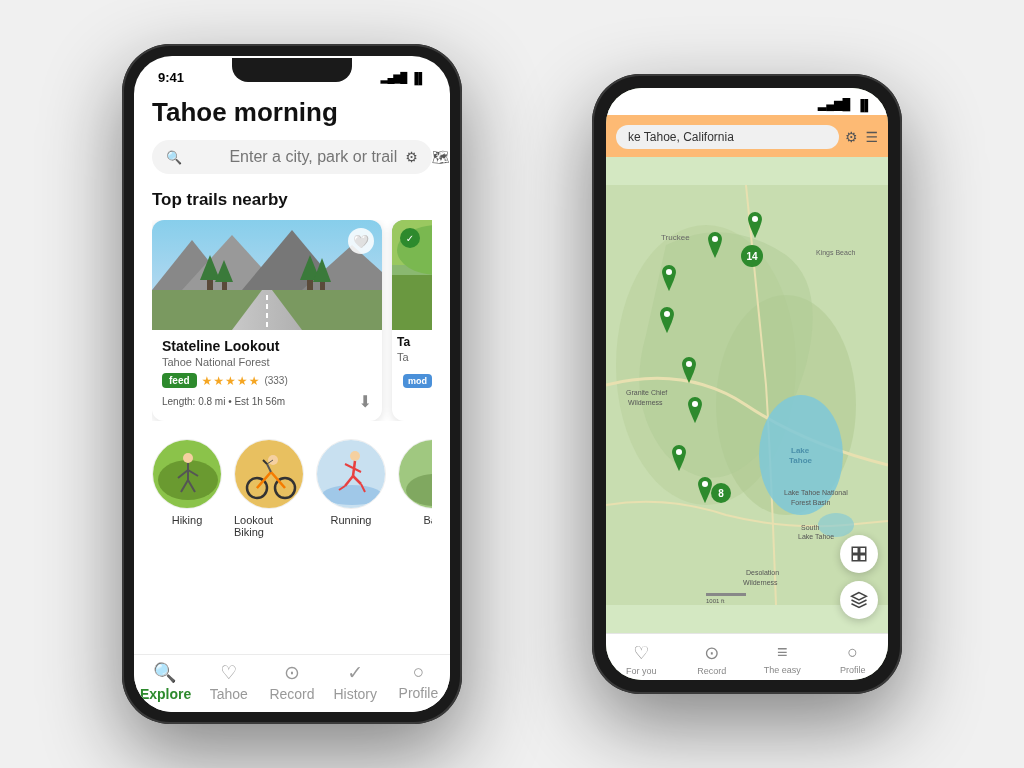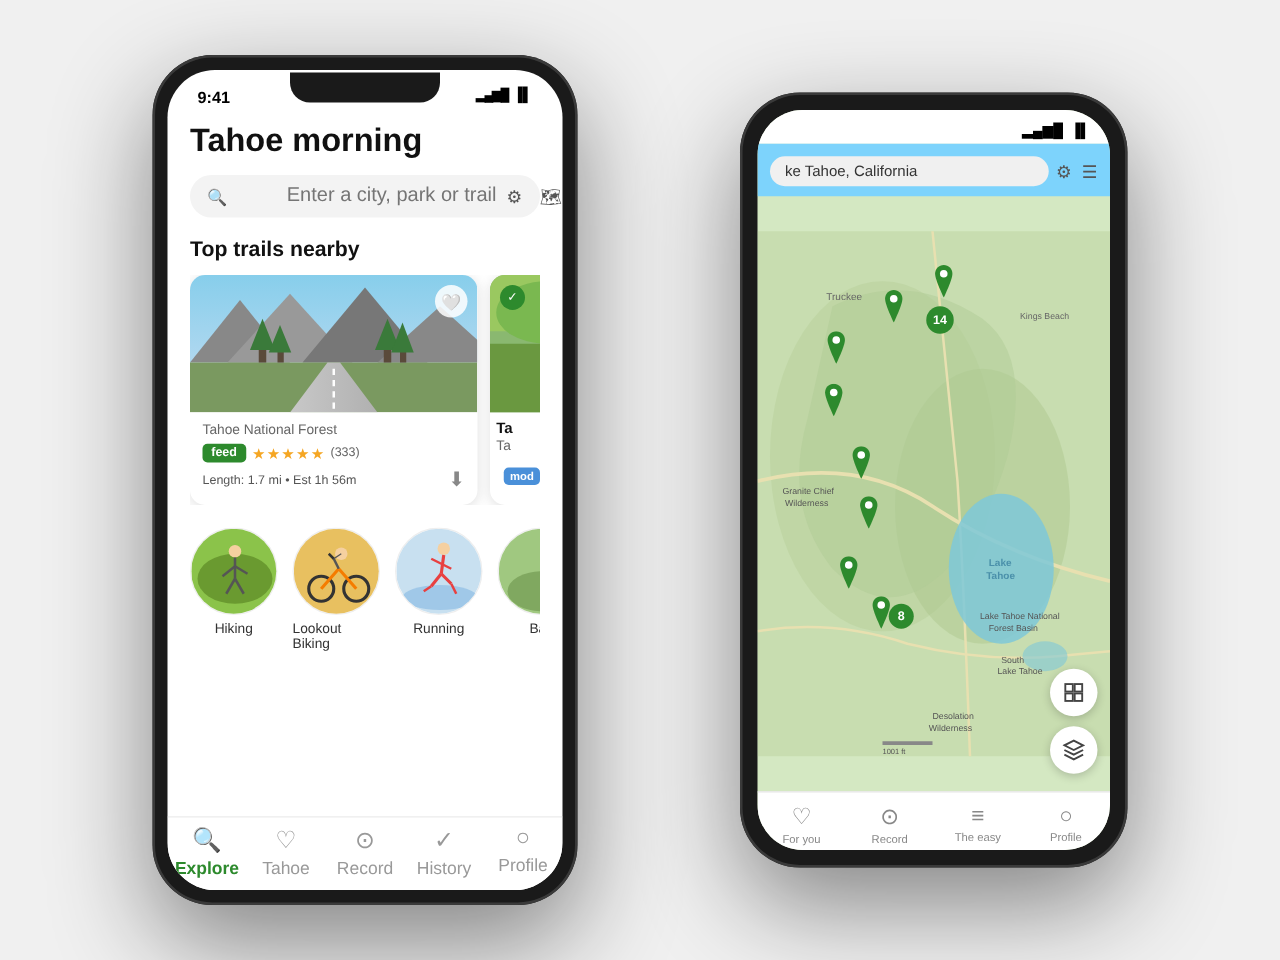--- a/index.html
+++ b/index.html
@@ -49,21 +49,21 @@
       overflow: hidden;
       display: flex;
       flex-direction: column;
     }
 
     
     .map-header {
       display: flex;
       align-items: center;
       padding: 10px 10px 8px;
-      background: #7dd3fc;
+      background: #fdba74;
       gap: 6px;
       flex-shrink: 0;
     }
     .map-search-pill {
       flex: 1;
       background: #f0f0f0;
       border-radius: 20px;
       padding: 5px 12px;
       font-size: 12px;
       color: #333;
@@ -182,21 +182,21 @@
       background: #fff;
       overflow: hidden;
       display: flex;
       flex-direction: column;
     }
 
     
     .status-bar-front {
       display: flex;
       justify-content: space-between;
-      align-items: flex-start;
+      align-items: center;
       padding: 14px 24px 4px;
       flex-shrink: 0;
     }
     .status-time { font-size: 13px; font-weight: 700; color: #000; }
     .status-icons { display: flex; gap: 4px; align-items: center; font-size: 11px; font-weight: 600; }
 
     
     .explore-content {
       flex: 1;
       overflow: hidden;
@@ -598,35 +598,36 @@
                   <polygon points="72,40 63,62 81,62" fill="#3a7a3a"></polygon>
 
                   <rect x="155" y="55" width="6" height="15" fill="#5a4a3a"></rect>
                   <polygon points="158,35 148,60 168,60" fill="#3a7a3a"></polygon>
                   <rect x="168" y="58" width="5" height="12" fill="#5a4a3a"></rect>
                   <polygon points="170,38 161,62 179,62" fill="#3a7a3a"></polygon>
                 </svg>
                 <div class="heart-btn">🤍</div>
               </div>
               <div class="trail-card-body">
+                <div class="trail-name">Stateline Lookout</div>
                 <div class="trail-park">Tahoe National Forest</div>
                 <div class="trail-meta">
                   <span class="difficulty-badge">feed</span>
                   <div class="stars">
                     <span class="star-full">★</span>
                     <span class="star-full">★</span>
                     <span class="star-full">★</span>
                     <span class="star-full">★</span>
                     <span class="star-half">★</span>
                   </div>
                   <span class="review-count">(333)</span>
                 </div>
                 <div class="trail-stats">
                   <span class="trail-stats-text">
-                    Length: <span>1.7 mi</span> • <span>Est 1h 56m</span>
+                    Length: <span>0.8 mi</span> • <span>Est 1h 56m</span>
                   </span>
                   <span class="download-btn">⬇</span>
                 </div>
               </div>
             </div>
 
             <div class="trail-card-partial">
               <div class="trail-card-partial-img">
                 <svg width="90" height="110" viewBox="0 0 90 110" xmlns="http://www.w3.org/2000/svg">
                   <rect width="90" height="110" fill="#8ab870"></rect>

